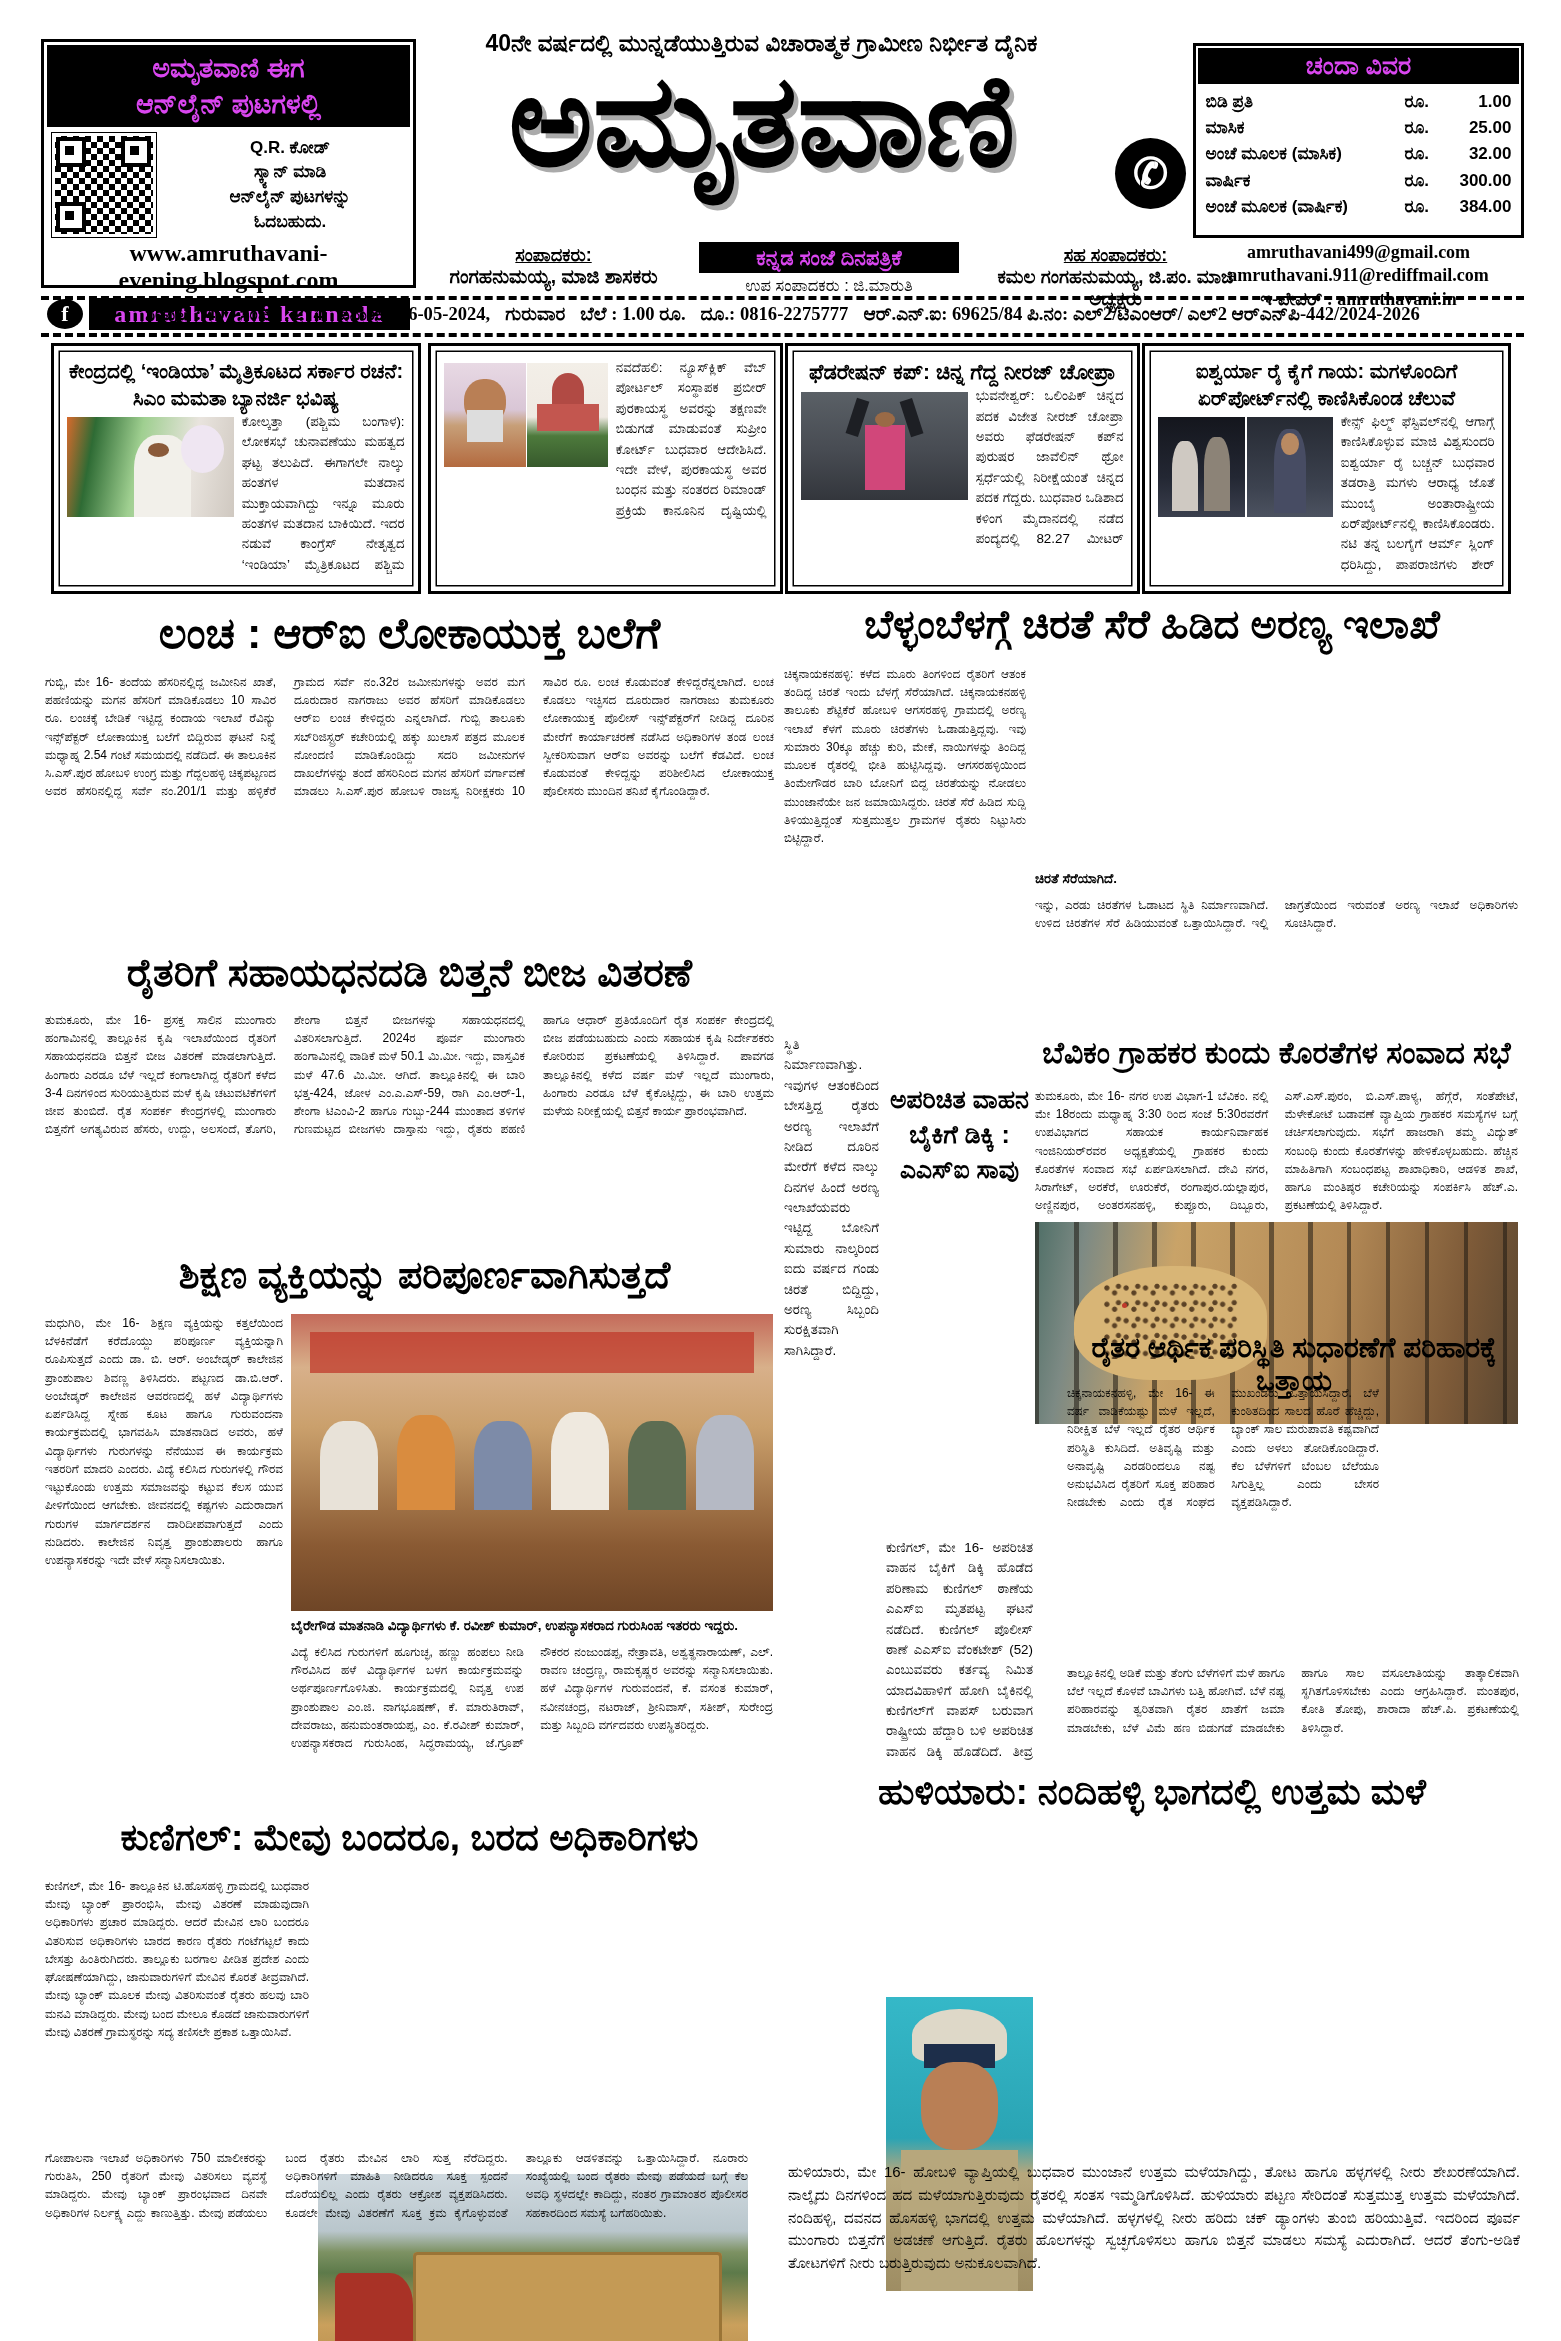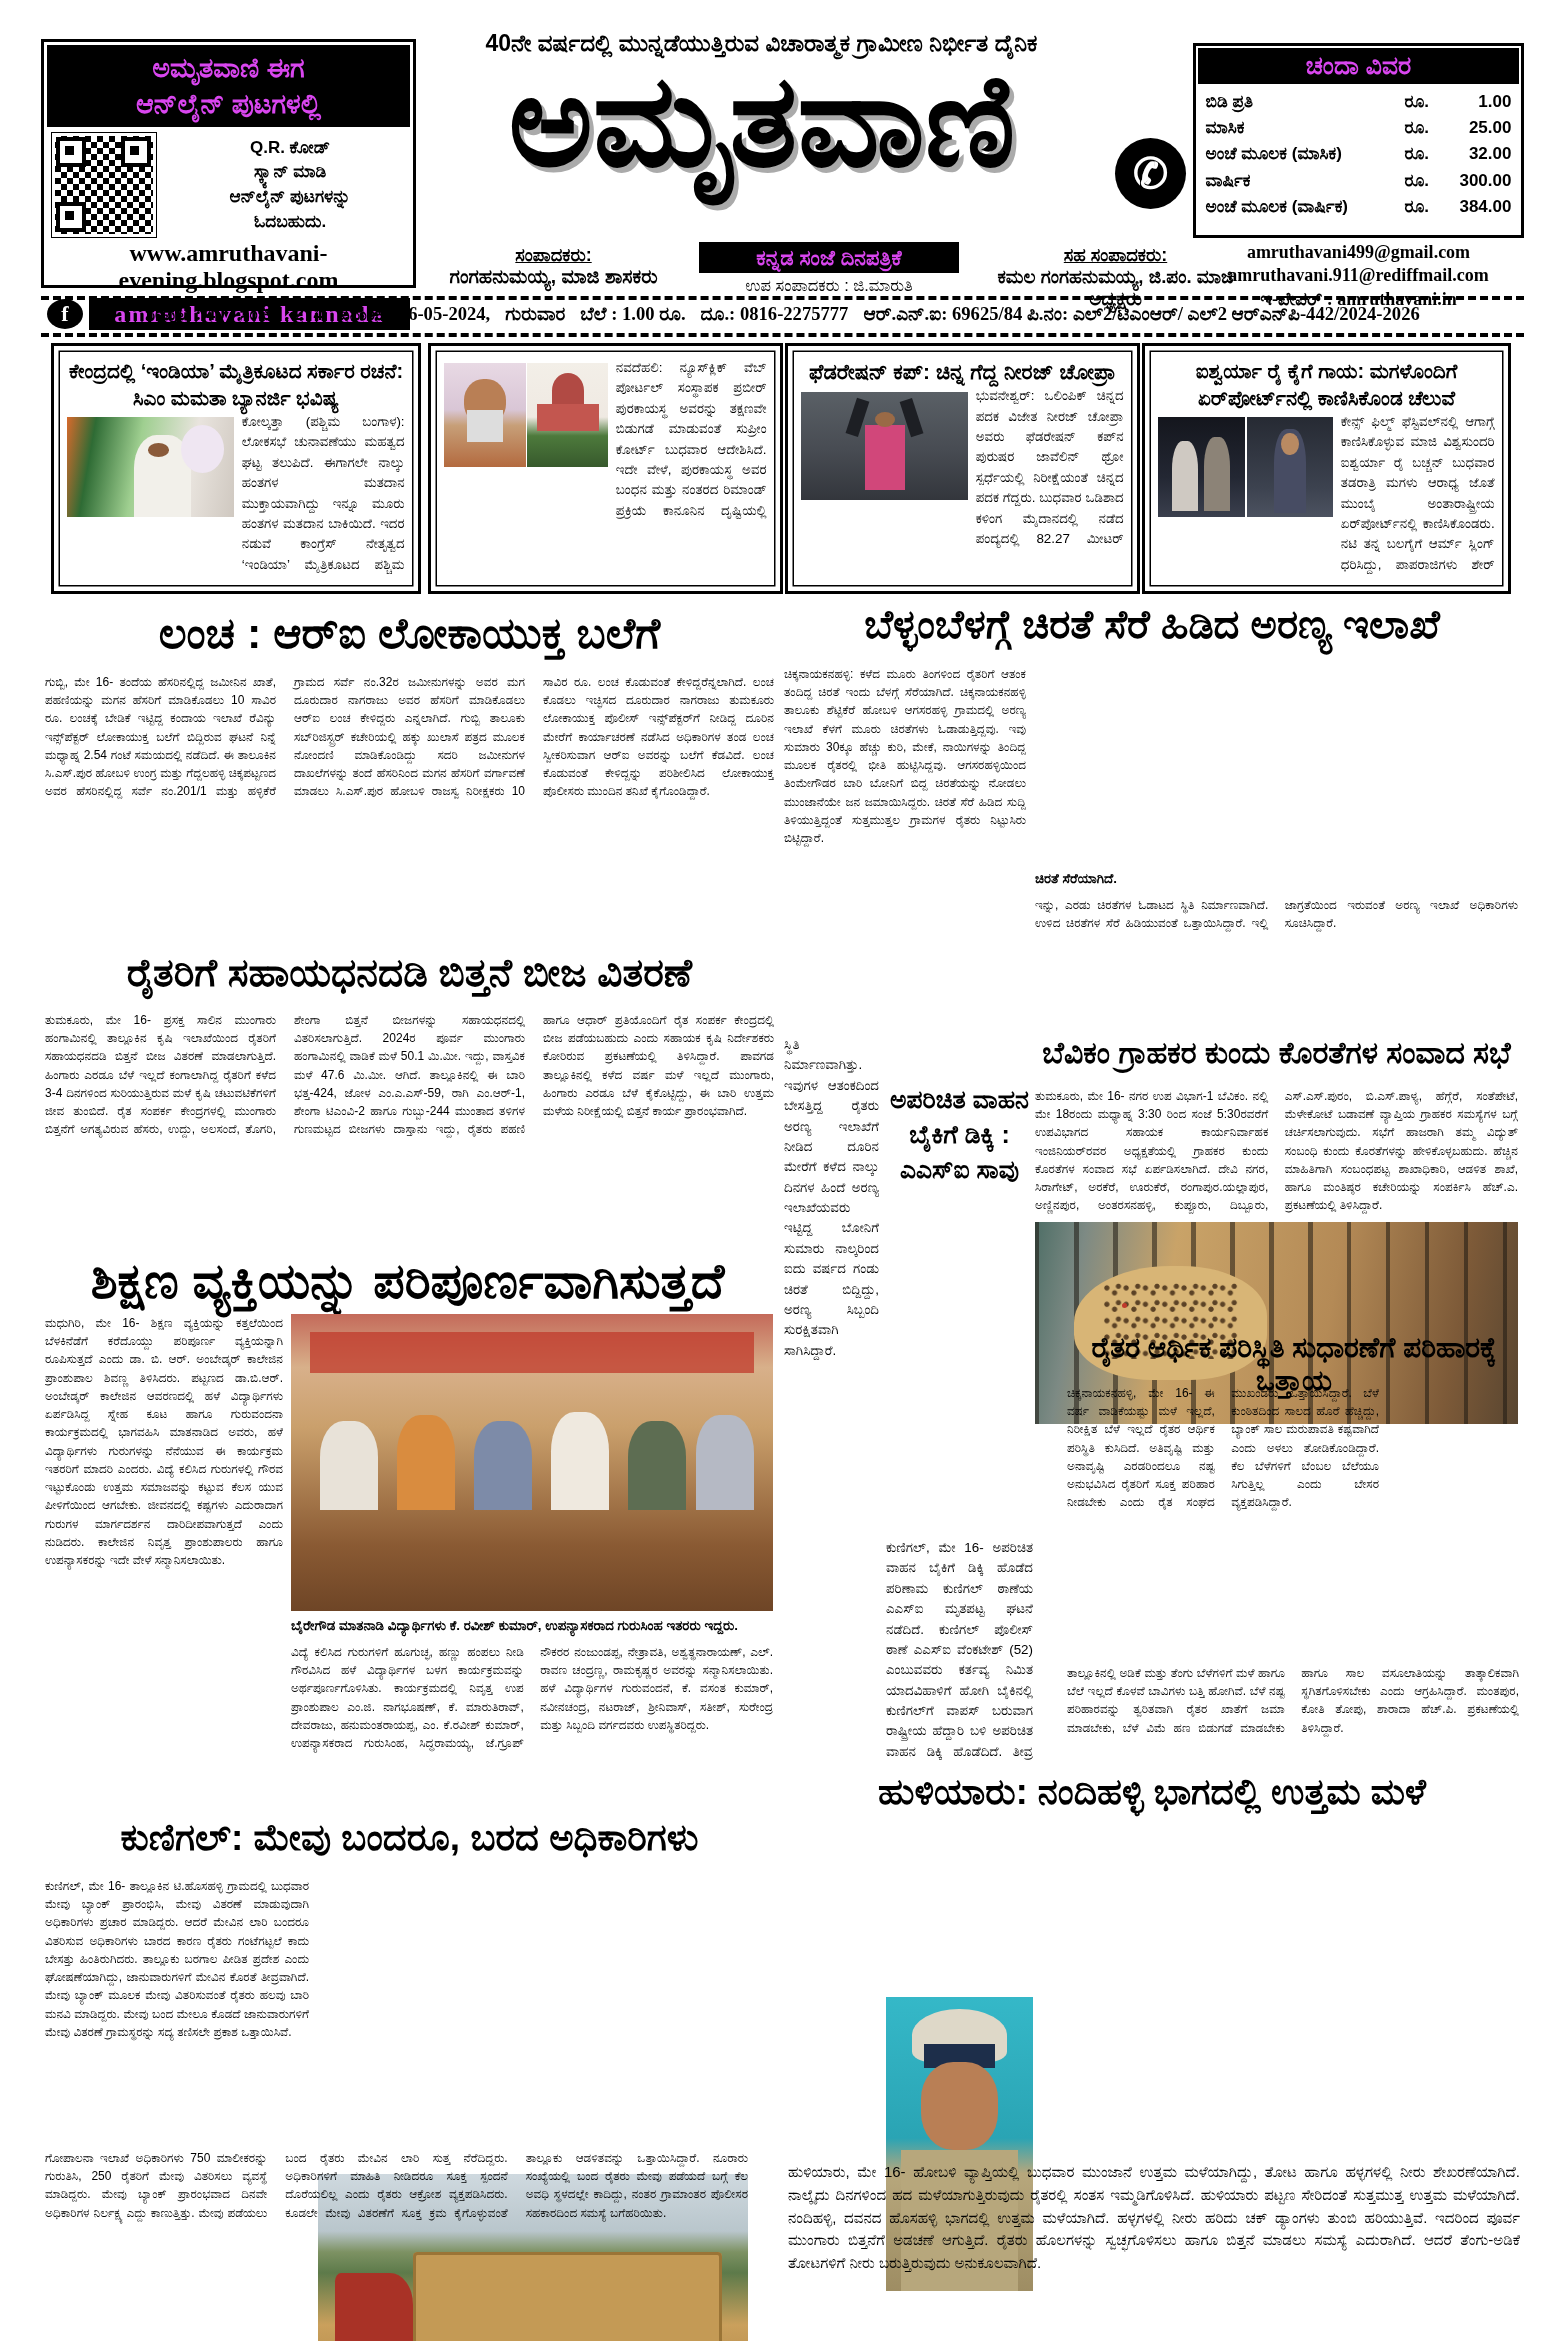--- a/index.html
+++ b/index.html
@@ -180,21 +180,21 @@
     </div>
     <div class="bt" style="font-size:13.4px;height:168px">ಕೇನ್ಸ್ ಫಿಲ್ಮ್ ಫೆಸ್ಟಿವಲ್‌ನಲ್ಲಿ ಆಗಾಗ್ಗೆ ಕಾಣಿಸಿಕೊಳ್ಳುವ ಮಾಜಿ ವಿಶ್ವಸುಂದರಿ ಐಶ್ವರ್ಯಾ ರೈ ಬಚ್ಚನ್ ಬುಧವಾರ ತಡರಾತ್ರಿ ಮಗಳು ಆರಾಧ್ಯ ಜೊತೆ ಮುಂಬೈ ಅಂತಾರಾಷ್ಟ್ರೀಯ ಏರ್‌ಪೋರ್ಟ್‌ನಲ್ಲಿ ಕಾಣಿಸಿಕೊಂಡರು. ನಟಿ ತನ್ನ ಬಲಗೈಗೆ ಆರ್ಮ್ ಸ್ಲಿಂಗ್ ಧರಿಸಿದ್ದು, ಪಾಪರಾಜಿಗಳು ಶೇರ್ ಮಾಡಿರುವ ವಿಡಿಯೋ ವೈರಲ್ ಆಗಿದೆ. ಐಶ್ವರ್ಯಾಗೆ ಏನಾಯ್ತು ಎಂದು ಅಭಿಮಾನಿಗಳು ಆತಂಕಕ್ಕೊಳಗಾಗಿದ್ದಾರೆ. ಐಶ್ವರ್ಯಾ ಎಂದಿನಂತೆ ಆಕರ್ಷಕ ಏರ್‌ಪೋರ್ಟ್ ಔಟ್‌ಫಿಟ್ ಧರಿಸಿದ್ದರು.</div>
   </div>
 
   <div class="abs hd" style="left:45px;top:608px;width:729px;font-size:43px">ಲಂಚ : ಆರ್‌ಐ ಲೋಕಾಯುಕ್ತ ಬಲೆಗೆ</div>
   <div class="abs bt cols3" style="left:45px;top:673px;width:729px;height:264px">ಗುಬ್ಬಿ, ಮೇ 16- ತಂದೆಯ ಹೆಸರಿನಲ್ಲಿದ್ದ ಜಮೀನಿನ ಖಾತೆ, ಪಹಣಿಯನ್ನು ಮಗನ ಹೆಸರಿಗೆ ಮಾಡಿಕೊಡಲು 10 ಸಾವಿರ ರೂ. ಲಂಚಕ್ಕೆ ಬೇಡಿಕೆ ಇಟ್ಟಿದ್ದ ಕಂದಾಯ ಇಲಾಖೆ ರೆವಿನ್ಯು ಇನ್ಸ್‌ಪೆಕ್ಟರ್ ಲೋಕಾಯುಕ್ತ ಬಲೆಗೆ ಬಿದ್ದಿರುವ ಘಟನೆ ನಿನ್ನೆ ಮಧ್ಯಾಹ್ನ 2.54 ಗಂಟೆ ಸಮಯದಲ್ಲಿ ನಡೆದಿದೆ. ಈ ತಾಲೂಕಿನ ಸಿ.ಎಸ್.ಪುರ ಹೋಬಳಿ ಉಂಗ್ರ ಮತ್ತು ಗೆದ್ದಲಹಳ್ಳಿ ಚಿಕ್ಕಪಟ್ಟಣದ ಅವರ ಹೆಸರಿನಲ್ಲಿದ್ದ ಸರ್ವೆ ನಂ.201/1 ಮತ್ತು ಹಳ್ಳಿಕೆರೆ ಗ್ರಾಮದ ಸರ್ವೆ ನಂ.32ರ ಜಮೀನುಗಳನ್ನು ಅವರ ಮಗ ದೂರುದಾರ ನಾಗರಾಜು ಅವರ ಹೆಸರಿಗೆ ಮಾಡಿಕೊಡಲು ಆರ್‌ಐ ಲಂಚ ಕೇಳಿದ್ದರು ಎನ್ನಲಾಗಿದೆ. ಗುಬ್ಬಿ ತಾಲೂಕು ಸಬ್‌ರಿಜಿಸ್ಟ್ರರ್ ಕಚೇರಿಯಲ್ಲಿ ಹಕ್ಕು ಖುಲಾಸೆ ಪತ್ರದ ಮೂಲಕ ನೋಂದಣಿ ಮಾಡಿಕೊಂಡಿದ್ದು ಸದರಿ ಜಮೀನುಗಳ ದಾಖಲೆಗಳನ್ನು ತಂದೆ ಹೆಸರಿನಿಂದ ಮಗನ ಹೆಸರಿಗೆ ವರ್ಗಾವಣೆ ಮಾಡಲು ಸಿ.ಎಸ್.ಪುರ ಹೋಬಳಿ ರಾಜಸ್ವ ನಿರೀಕ್ಷಕರು 10 ಸಾವಿರ ರೂ. ಲಂಚ ಕೊಡುವಂತೆ ಕೇಳಿದ್ದರೆನ್ನಲಾಗಿದೆ. ಲಂಚ ಕೊಡಲು ಇಚ್ಛಿಸದ ದೂರುದಾರ ನಾಗರಾಜು ತುಮಕೂರು ಲೋಕಾಯುಕ್ತ ಪೊಲೀಸ್ ಇನ್ಸ್‌ಪೆಕ್ಟರ್‌ಗೆ ನೀಡಿದ್ದ ದೂರಿನ ಮೇರೆಗೆ ಕಾರ್ಯಾಚರಣೆ ನಡೆಸಿದ ಅಧಿಕಾರಿಗಳ ತಂಡ ಲಂಚ ಸ್ವೀಕರಿಸುವಾಗ ಆರ್‌ಐ ಅವರನ್ನು ಬಲೆಗೆ ಕೆಡವಿದೆ. ಲಂಚ ಕೊಡುವಂತೆ ಕೇಳಿದ್ದನ್ನು ಪರಿಶೀಲಿಸಿದ ಲೋಕಾಯುಕ್ತ ಪೊಲೀಸರು ಮುಂದಿನ ತನಿಖೆ ಕೈಗೊಂಡಿದ್ದಾರೆ.</div>
 
   <div class="abs hd" style="left:45px;top:950px;width:729px;font-size:39px">ರೈತರಿಗೆ ಸಹಾಯಧನದಡಿ ಬಿತ್ತನೆ ಬೀಜ ವಿತರಣೆ</div>
   <div class="abs bt cols3" style="left:45px;top:1011px;width:729px;height:219px">ತುಮಕೂರು, ಮೇ 16- ಪ್ರಸಕ್ತ ಸಾಲಿನ ಮುಂಗಾರು ಹಂಗಾಮಿನಲ್ಲಿ ತಾಲ್ಲೂಕಿನ ಕೃಷಿ ಇಲಾಖೆಯಿಂದ ರೈತರಿಗೆ ಸಹಾಯಧನದಡಿ ಬಿತ್ತನೆ ಬೀಜ ವಿತರಣೆ ಮಾಡಲಾಗುತ್ತಿದೆ. ಹಿಂಗಾರು ಎರಡೂ ಬೆಳೆ ಇಲ್ಲದೆ ಕಂಗಾಲಾಗಿದ್ದ ರೈತರಿಗೆ ಕಳೆದ 3-4 ದಿನಗಳಿಂದ ಸುರಿಯುತ್ತಿರುವ ಮಳೆ ಕೃಷಿ ಚಟುವಟಿಕೆಗಳಿಗೆ ಜೀವ ತುಂಬಿದೆ. ರೈತ ಸಂಪರ್ಕ ಕೇಂದ್ರಗಳಲ್ಲಿ ಮುಂಗಾರು ಬಿತ್ತನೆಗೆ ಅಗತ್ಯವಿರುವ ಹೆಸರು, ಉದ್ದು, ಅಲಸಂದೆ, ತೊಗರಿ, ಶೇಂಗಾ ಬಿತ್ತನೆ ಬೀಜಗಳನ್ನು ಸಹಾಯಧನದಲ್ಲಿ ವಿತರಿಸಲಾಗುತ್ತಿದೆ. 2024ರ ಪೂರ್ವ ಮುಂಗಾರು ಹಂಗಾಮಿನಲ್ಲಿ ವಾಡಿಕೆ ಮಳೆ 50.1 ಮಿ.ಮೀ. ಇದ್ದು, ವಾಸ್ತವಿಕ ಮಳೆ 47.6 ಮಿ.ಮೀ. ಆಗಿದೆ. ತಾಲ್ಲೂಕಿನಲ್ಲಿ ಈ ಬಾರಿ ಭತ್ತ-424, ಜೋಳ ಎಂ.ಎ.ಎಸ್-59, ರಾಗಿ ಎಂ.ಆರ್-1, ಶೇಂಗಾ ಟಿಎಂವಿ-2 ಹಾಗೂ ಗುಬ್ಬು-244 ಮುಂತಾದ ತಳಿಗಳ ಗುಣಮಟ್ಟದ ಬೀಜಗಳು ದಾಸ್ತಾನು ಇದ್ದು, ರೈತರು ಪಹಣಿ ಹಾಗೂ ಆಧಾರ್ ಪ್ರತಿಯೊಂದಿಗೆ ರೈತ ಸಂಪರ್ಕ ಕೇಂದ್ರದಲ್ಲಿ ಬೀಜ ಪಡೆಯಬಹುದು ಎಂದು ಸಹಾಯಕ ಕೃಷಿ ನಿರ್ದೇಶಕರು ಕೋರಿರುವ ಪ್ರಕಟಣೆಯಲ್ಲಿ ತಿಳಿಸಿದ್ದಾರೆ. ಪಾವಗಡ ತಾಲ್ಲೂಕಿನಲ್ಲಿ ಕಳೆದ ವರ್ಷ ಮಳೆ ಇಲ್ಲದೆ ಮುಂಗಾರು, ಹಿಂಗಾರು ಎರಡೂ ಬೆಳೆ ಕೈಕೊಟ್ಟಿದ್ದು, ಈ ಬಾರಿ ಉತ್ತಮ ಮಳೆಯ ನಿರೀಕ್ಷೆಯಲ್ಲಿ ಬಿತ್ತನೆ ಕಾರ್ಯ ಪ್ರಾರಂಭವಾಗಿದೆ.</div>
 
-  <div class="abs hd" style="left:43px;top:1253px;width:729px;font-size:49px">ಶಿಕ್ಷಣ ವ್ಯಕ್ತಿಯನ್ನು ಪರಿಪೂರ್ಣವಾಗಿಸುತ್ತದೆ</div>
+  <div class="abs hd" style="left:60px;top:1253px;width:729px;font-size:38px">ಶಿಕ್ಷಣ ವ್ಯಕ್ತಿಯನ್ನು ಪರಿಪೂರ್ಣವಾಗಿಸುತ್ತದೆ</div>
   <div class="abs bt" style="left:45px;top:1314px;width:238px;height:465px">ಮಧುಗಿರಿ, ಮೇ 16- ಶಿಕ್ಷಣ ವ್ಯಕ್ತಿಯನ್ನು ಕತ್ತಲೆಯಿಂದ ಬೆಳಕಿನೆಡೆಗೆ ಕರೆದೊಯ್ದು ಪರಿಪೂರ್ಣ ವ್ಯಕ್ತಿಯನ್ನಾಗಿ ರೂಪಿಸುತ್ತದೆ ಎಂದು ಡಾ. ಬಿ. ಆರ್. ಅಂಬೇಡ್ಕರ್ ಕಾಲೇಜಿನ ಪ್ರಾಂಶುಪಾಲ ಶಿವಣ್ಣ ತಿಳಿಸಿದರು. ಪಟ್ಟಣದ ಡಾ.ಬಿ.ಆರ್. ಅಂಬೇಡ್ಕರ್ ಕಾಲೇಜಿನ ಆವರಣದಲ್ಲಿ ಹಳೆ ವಿದ್ಯಾರ್ಥಿಗಳು ಏರ್ಪಡಿಸಿದ್ದ ಸ್ನೇಹ ಕೂಟ ಹಾಗೂ ಗುರುವಂದನಾ ಕಾರ್ಯಕ್ರಮದಲ್ಲಿ ಭಾಗವಹಿಸಿ ಮಾತನಾಡಿದ ಅವರು, ಹಳೆ ವಿದ್ಯಾರ್ಥಿಗಳು ಗುರುಗಳನ್ನು ನೆನೆಯುವ ಈ ಕಾರ್ಯಕ್ರಮ ಇತರರಿಗೆ ಮಾದರಿ ಎಂದರು. ವಿದ್ಯೆ ಕಲಿಸಿದ ಗುರುಗಳಲ್ಲಿ ಗೌರವ ಇಟ್ಟುಕೊಂಡು ಉತ್ತಮ ಸಮಾಜವನ್ನು ಕಟ್ಟುವ ಕೆಲಸ ಯುವ ಪೀಳಿಗೆಯಿಂದ ಆಗಬೇಕು. ಜೀವನದಲ್ಲಿ ಕಷ್ಟಗಳು ಎದುರಾದಾಗ ಗುರುಗಳ ಮಾರ್ಗದರ್ಶನ ದಾರಿದೀಪವಾಗುತ್ತದೆ ಎಂದು ನುಡಿದರು. ಕಾಲೇಜಿನ ನಿವೃತ್ತ ಪ್ರಾಂಶುಪಾಲರು ಹಾಗೂ ಉಪನ್ಯಾಸಕರನ್ನು ಇದೇ ವೇಳೆ ಸನ್ಮಾನಿಸಲಾಯಿತು.</div>
   <div class="abs ph" style="left:291px;top:1314px;width:482px;height:297px;
        background:linear-gradient(180deg,#c46a5a 0%,#d8b08a 18%,#caa06c 38%,#8a5a33 78%,#6e4526 100%)">
     <div style="position:absolute;left:4%;top:6%;width:92%;height:14%;background:#c0392b;opacity:.75"></div>
     <div style="position:absolute;left:6%;top:36%;width:12%;height:30%;background:#e8e2d8;border-radius:40% 40% 0 0"></div>
     <div style="position:absolute;left:22%;top:34%;width:12%;height:32%;background:#d98c3f;border-radius:40% 40% 0 0"></div>
     <div style="position:absolute;left:38%;top:36%;width:12%;height:30%;background:#7d8ba8;border-radius:40% 40% 0 0"></div>
     <div style="position:absolute;left:54%;top:33%;width:12%;height:33%;background:#efe9df;border-radius:40% 40% 0 0"></div>
     <div style="position:absolute;left:70%;top:36%;width:12%;height:30%;background:#5d6d52;border-radius:40% 40% 0 0"></div>
     <div style="position:absolute;left:84%;top:34%;width:12%;height:32%;background:#b5b9c4;border-radius:40% 40% 0 0"></div>

